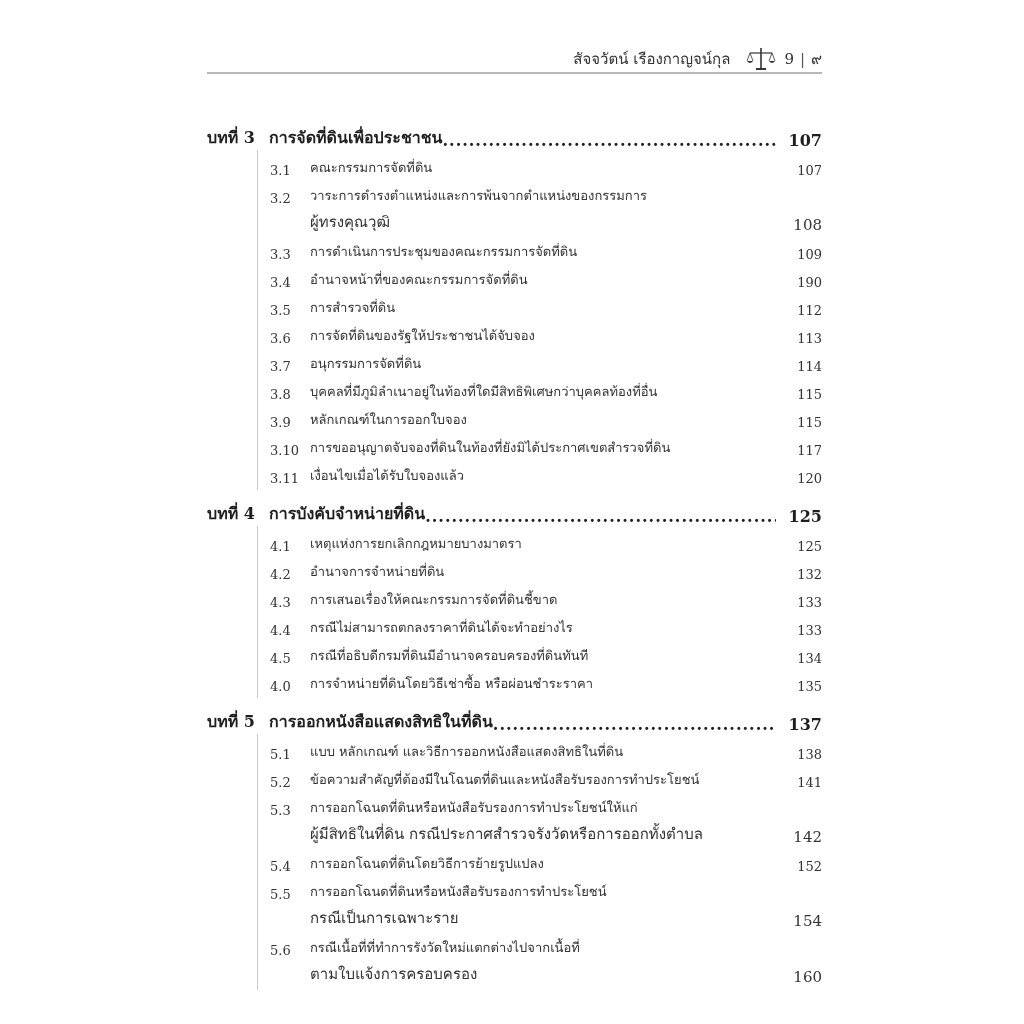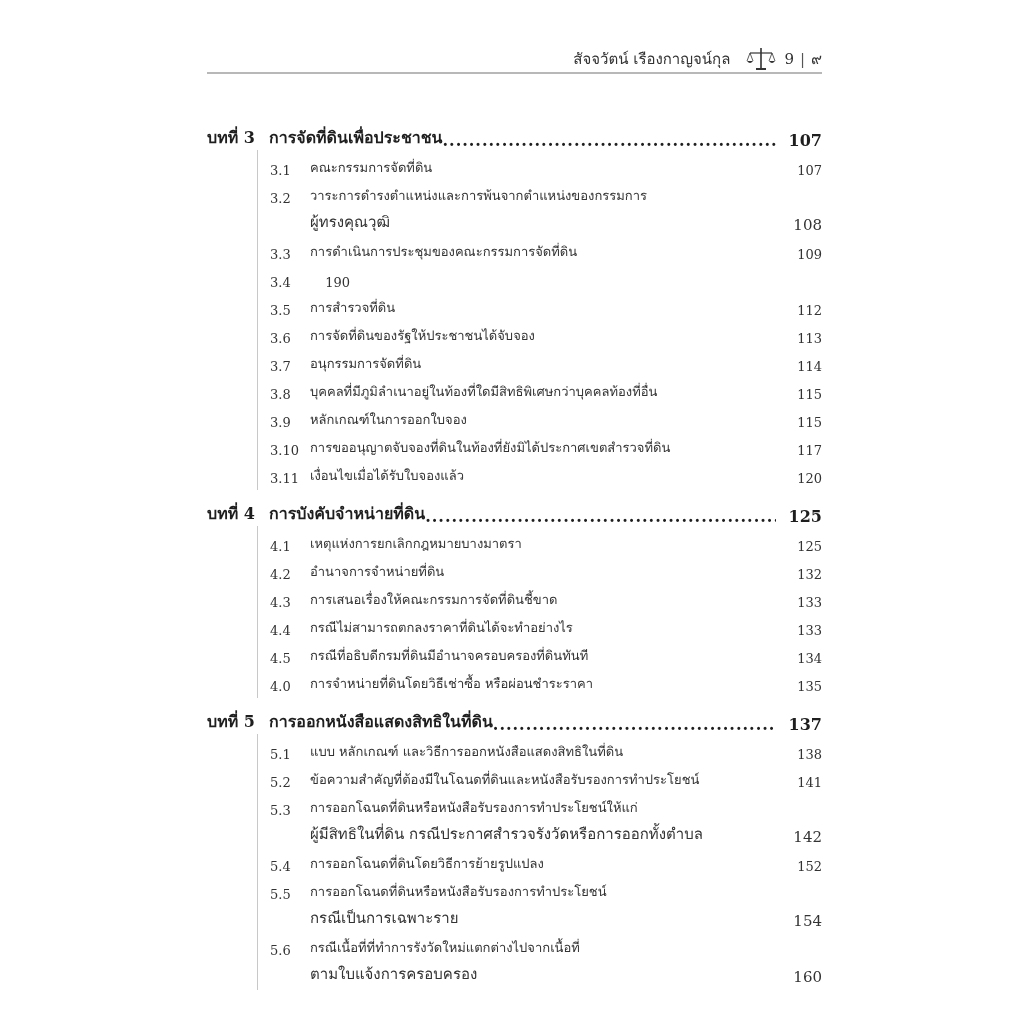--- a/index.html
+++ b/index.html
@@ -178,20 +178,21 @@
         <span class="section-title">ผู้ทรงคุณวุฒิ</span>
         <span class="section-page">108</span>
       </div>
       <div class="section-row">
         <span class="section-num">3.3</span>
         <span class="section-title">การดำเนินการประชุมของคณะกรรมการจัดที่ดิน</span>
         <span class="section-page">109</span>
       </div>
       <div class="section-row">
         <span class="section-num">3.4</span>
+        <span class="section-title">อำนาจหน้าที่ของคณะกรรมการจัดที่ดิน</span>
         <span class="section-page">190</span>
       </div>
       <div class="section-row">
         <span class="section-num">3.5</span>
         <span class="section-title">การสำรวจที่ดิน</span>
         <span class="section-page">112</span>
       </div>
       <div class="section-row">
         <span class="section-num">3.6</span>
         <span class="section-title">การจัดที่ดินของรัฐให้ประชาชนได้จับจอง</span>

